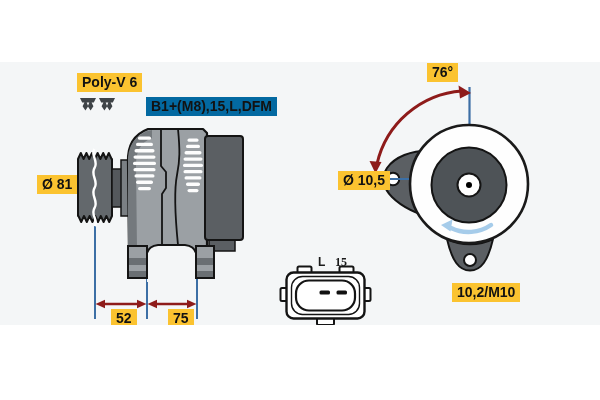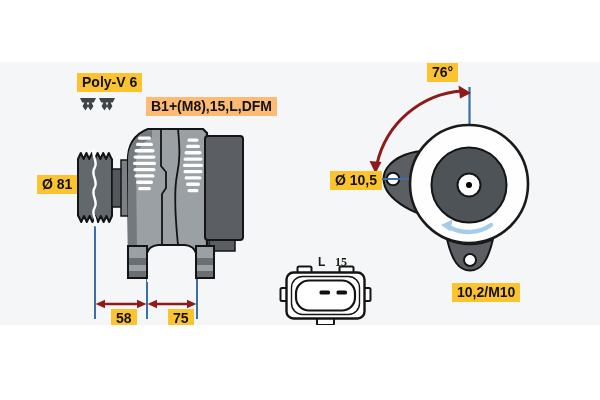--- a/index.html
+++ b/index.html
@@ -2,21 +2,21 @@
 <html><head>
 <meta charset="utf-8">
 <style>
   html,body{margin:0;padding:0;background:#fff;}
   .stage{position:relative;width:600px;height:325px;background:#ffffff;overflow:hidden;
          font-family:"Liberation Sans",sans-serif;}
   .panel{position:absolute;left:0;top:62px;width:600px;height:275px;background:#f4f6f7;}
   .drawing{position:absolute;left:0;top:0;width:600px;height:400px;}
   .lbl{position:absolute;font:bold 14px "Liberation Sans",sans-serif;color:#121212;
        background:#fbc330;padding:1px 5px 2px 5px;white-space:nowrap;line-height:16px;}
-  .lbl.blue{background:#fdba74;}
+  .lbl.blue{background:#0369a1;}
   .pinlbl{position:absolute;font:bold 12px "Liberation Sans",sans-serif;color:#1a1a1a;
           background:transparent;padding:0;line-height:13px;}
 </style>
 </head>
 <body>
 
 <div class="stage">
   <div class="panel"></div>
 
   <svg class="drawing" viewBox="0 0 600 400" xmlns="http://www.w3.org/2000/svg">
@@ -146,22 +146,22 @@
         <path d="M462 91 A94 94 0 0 0 377 164" fill="none" stroke="#8e1b1a" stroke-width="3"></path>
         <polygon points="471,93 458.5,85.5 460,98.5" fill="#8e1b1a"></polygon>
         <polygon points="375.5,173.5 369.5,161 381.5,162" fill="#8e1b1a"></polygon>
       </g>
     </g>
   </svg>
 
   <div class="lbl" style="left:77px;top:73px;">Poly-V 6</div>
   <div class="lbl blue" style="left:146px;top:97px;">B1+(M8),15,L,DFM</div>
   <div class="lbl" style="left:37px;top:175px;">Ø 81</div>
-  <div class="lbl" style="left:111px;top:309px;">58</div>
+  <div class="lbl" style="left:111px;top:309px;">52</div>
   <div class="lbl" style="left:168px;top:309px;">75</div>
 
   <div class="pinlbl" style="left:318px;top:256px;">L</div>
   <div class="pinlbl" style="left:335px;top:256px;font-family:Liberation Serif, serif;">15</div>
 
   <div class="lbl" style="left:427px;top:63px;">76°</div>
-  <div class="lbl" style="left:330px;top:171px;text-align:right;">Ø 10,5</div>
+  <div class="lbl" style="left:338px;top:171px;text-align:right;">Ø 10,5</div>
   <div class="lbl" style="left:452px;top:283px;">10,2/M10</div>
 </div>
 
 </body></html>

